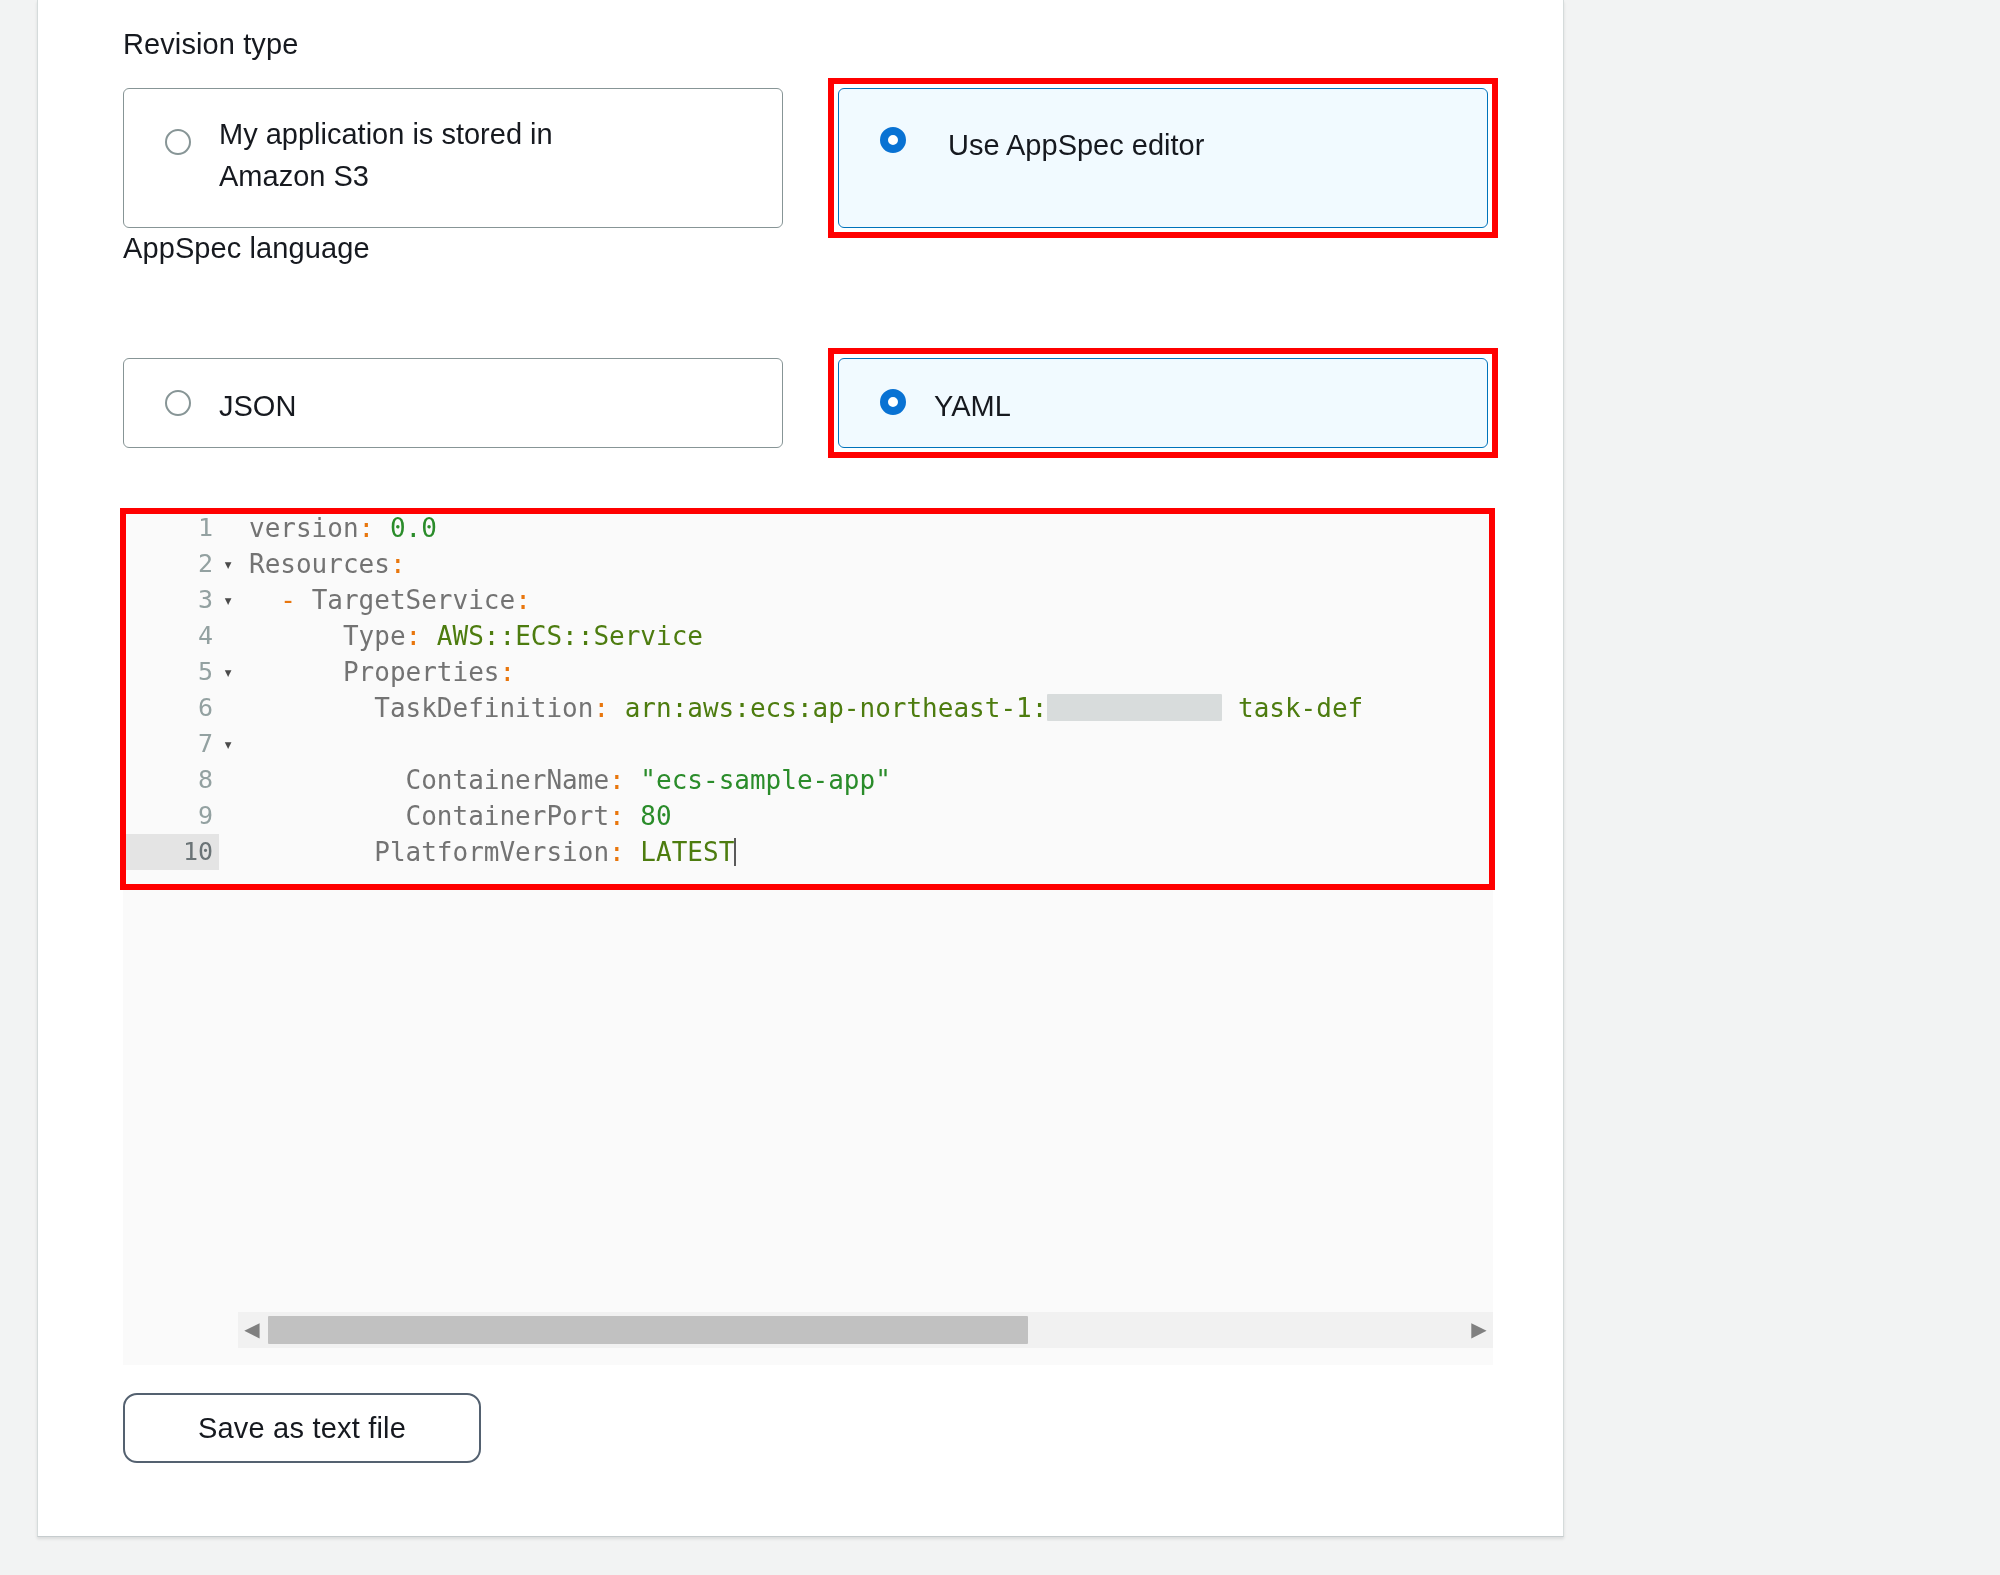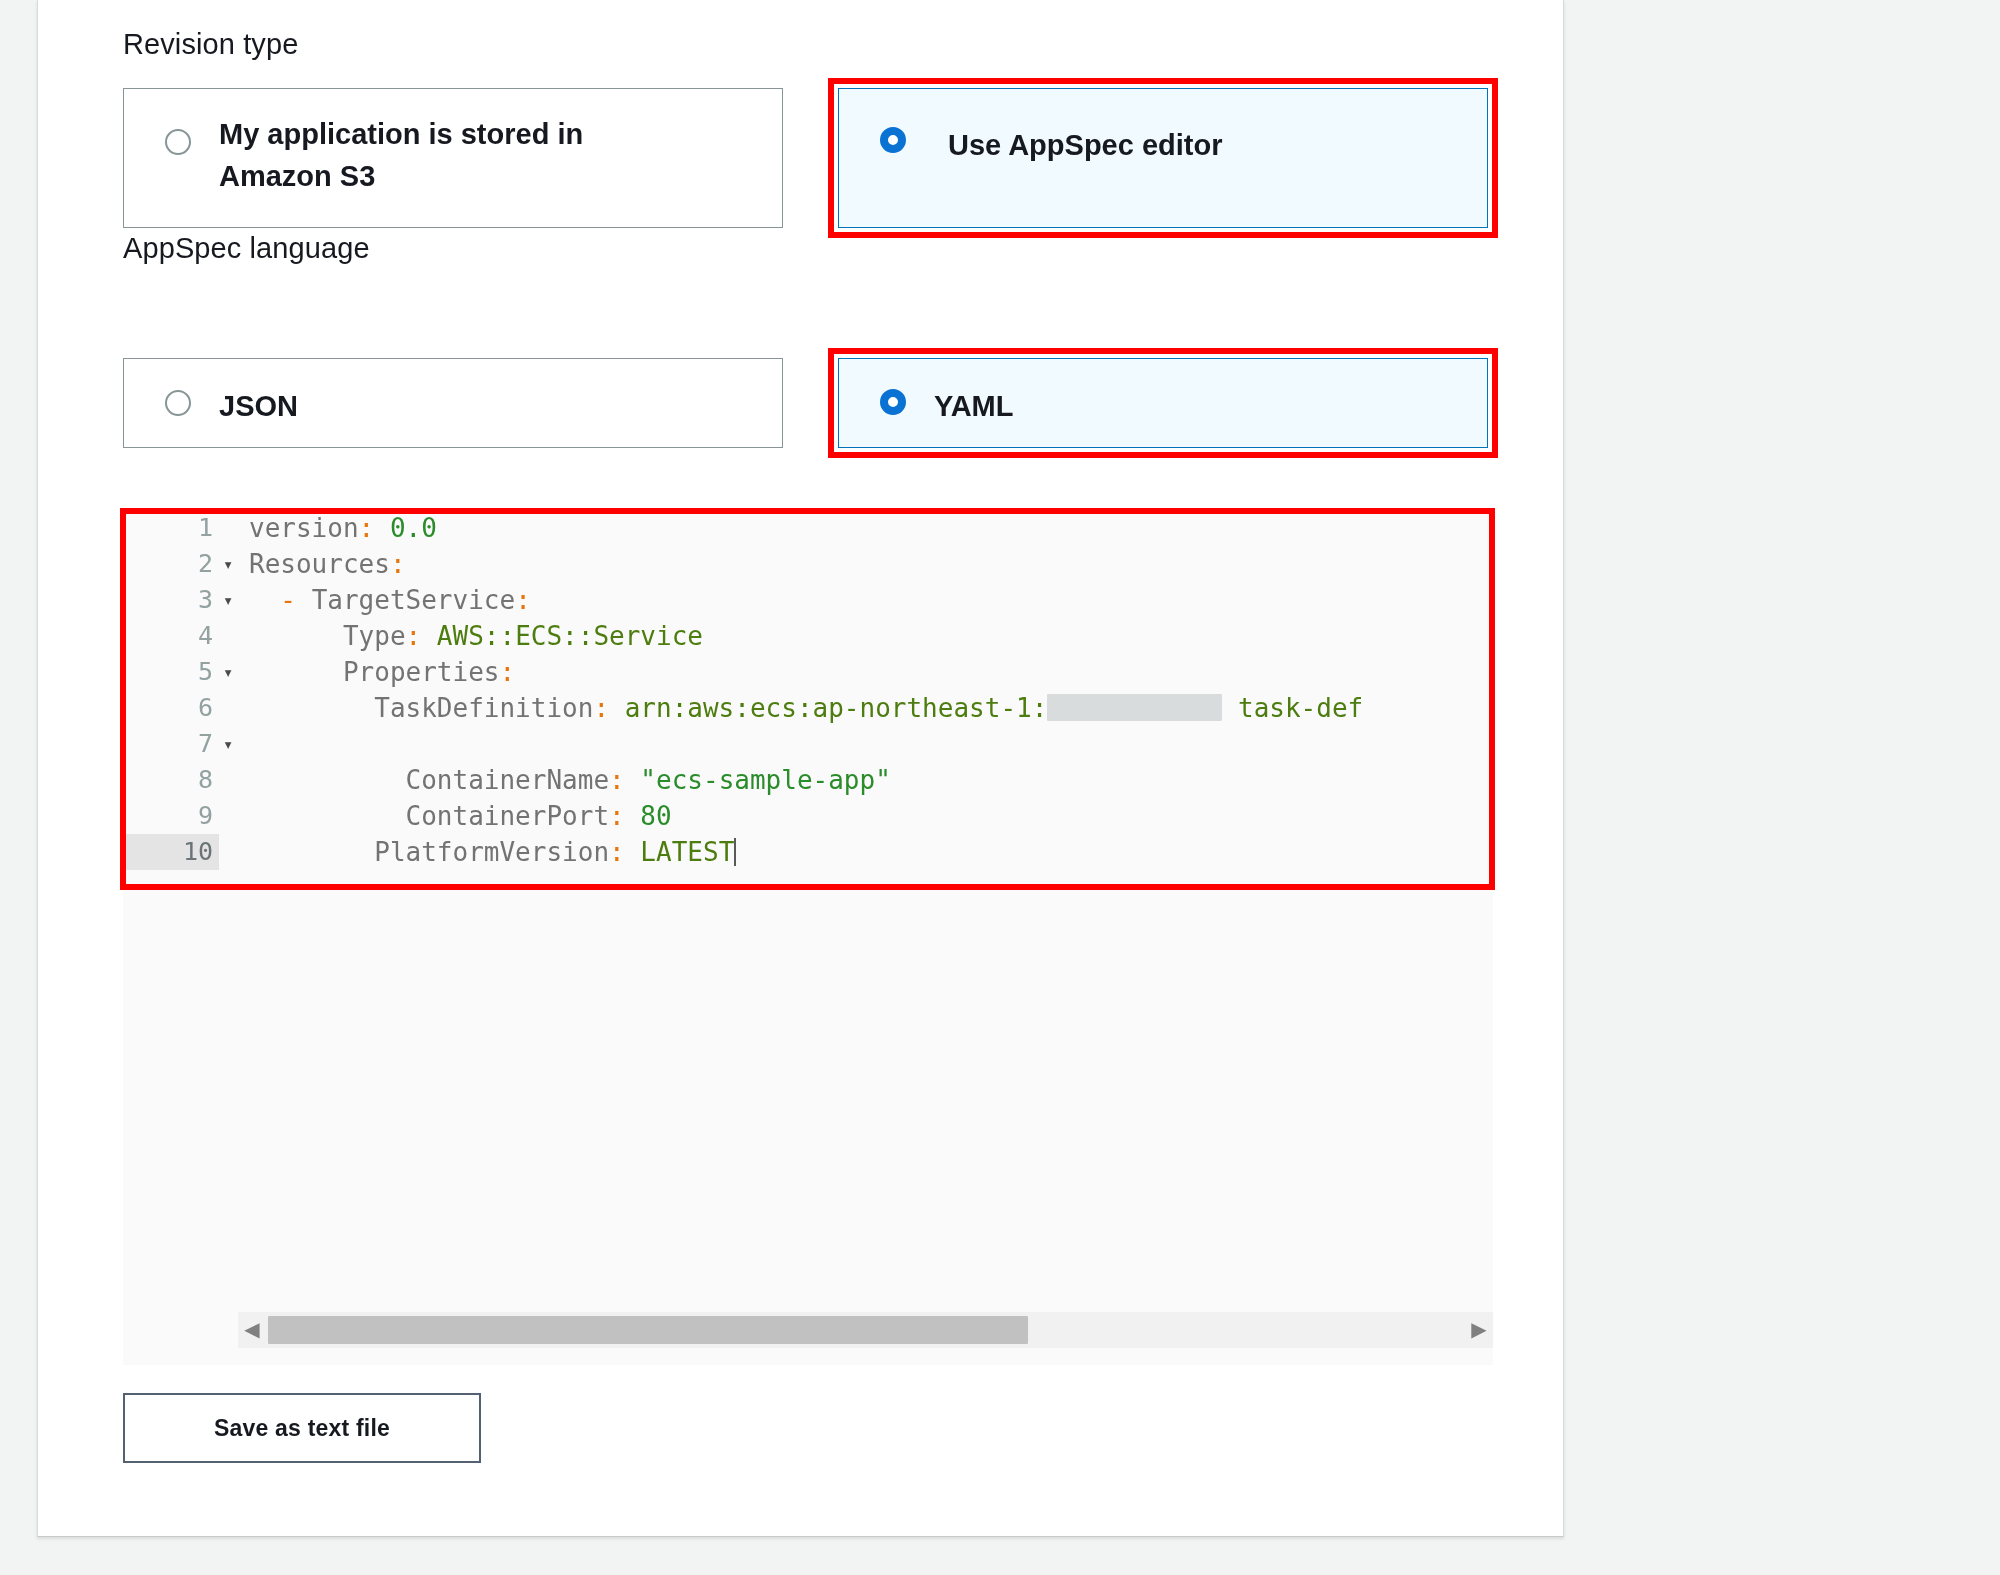--- a/index.html
+++ b/index.html
@@ -44,22 +44,21 @@
   }
   #revision-type-label { left: 85px; top: 28px; }
   #appspec-language-label { left: 85px; top: 232px; }
 
   
   .tile {
     position: absolute;
     box-sizing: border-box;
     background: #ffffff;
     border: 1px solid #879596;
-    border-radius: 0;
-    font-weight: bold;
+    border-radius: 6px;
   }
   .tile.selected {
     background: #f1faff;
     border: 1px solid #0073bb;
   }
   .tile-inner {
     position: relative;
     width: 100%;
     height: 100%;
   }
@@ -233,25 +232,25 @@
 
   
   #save-button {
     position: absolute;
     left: 85px;
     top: 1393px;
     width: 358px;
     height: 70px;
     background: #ffffff;
     border: 2px solid #546170;
-    border-radius: 0;
+    border-radius: 14px;
     color: #16191f;
     font-family: "Liberation Sans", sans-serif;
-    font-size: 23px;
-    font-weight: bold;
+    font-size: 29px;
+    font-weight: normal;
     letter-spacing: 0.2px;
     cursor: pointer;
     box-sizing: border-box;
   }
 </style>
 </head>
 <body>
 
 <div id="page">
   <div id="card">

